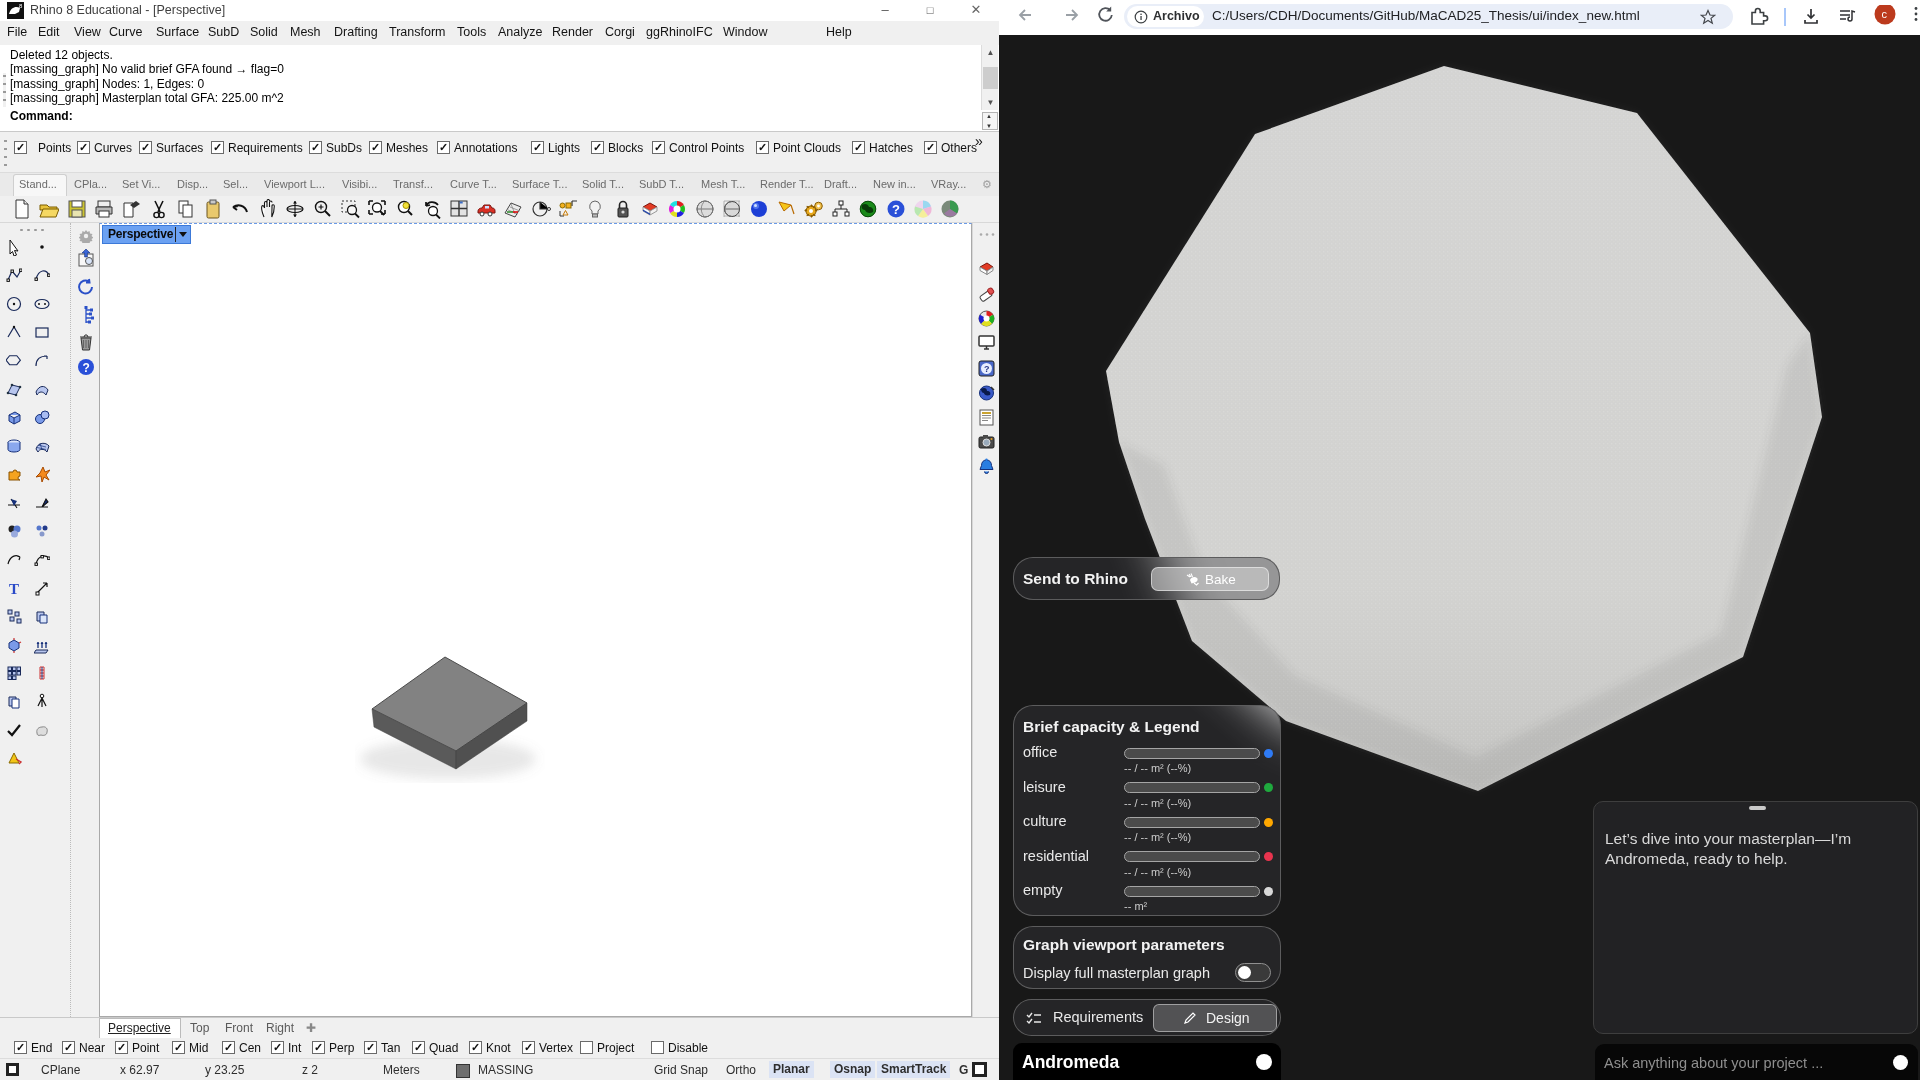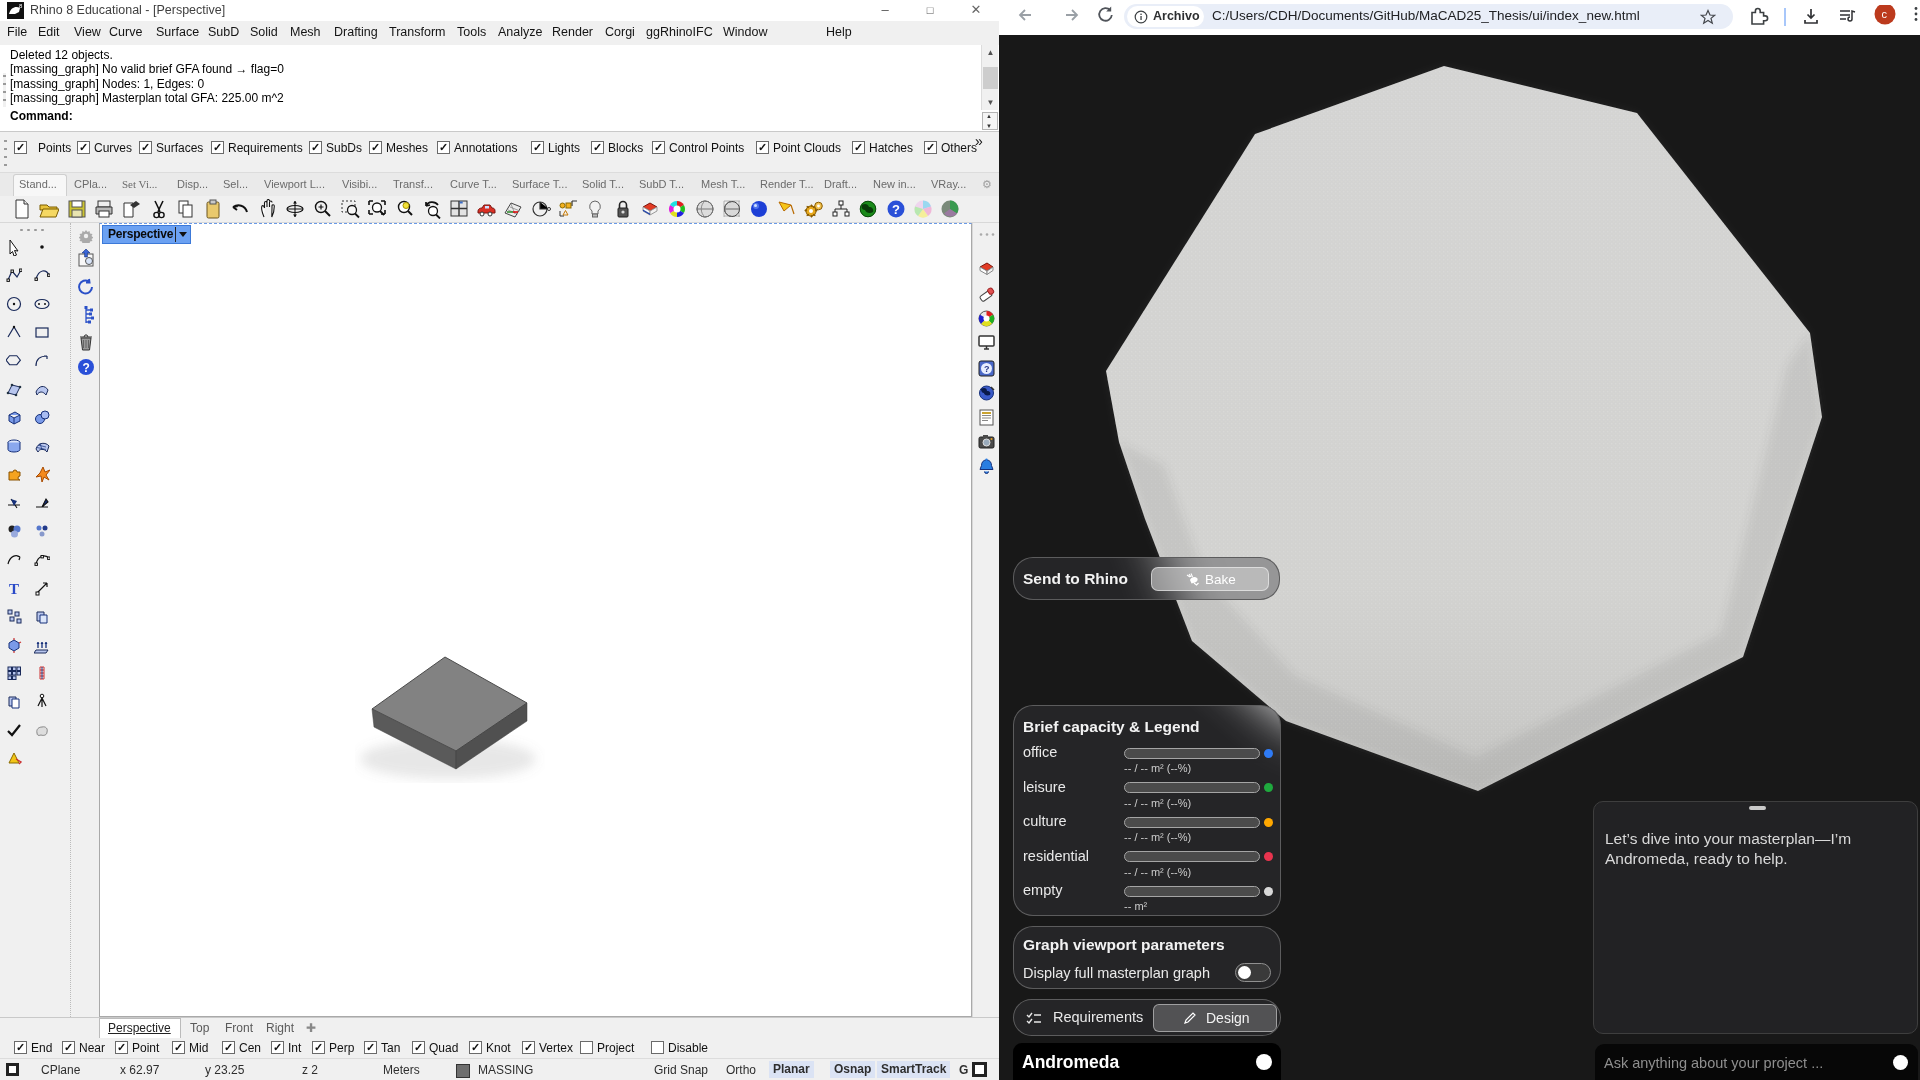--- a/index.html
+++ b/index.html
@@ -136,21 +136,21 @@
         <div class="cb on" style="left: 852px; top: 9px;"></div>
         <div class="cblab" style="left: 869px; top: 9px;">Hatches</div>
         <div class="cb on" style="left: 924px; top: 9px;"></div>
         <div class="cblab" style="left: 941px; top: 9px;">Others</div>
         <div class="cblab" style="left: 975px; top: 1px; font-size: 14px;">»</div>
       </div>
   <div id="tabrow">
         <div style="position: absolute; left: 13px; top: 1px; width: 54px; height: 22px; background: rgb(247, 247, 247); border-top: 1px solid rgb(207, 207, 207); border-right: 1px solid rgb(207, 207, 207); border-left: 1px solid rgb(207, 207, 207); border-image: initial; border-bottom: none; border-radius: 3px 3px 0px 0px;"></div>
         <span style="left: 19px;">Stand...</span>
         <span style="left: 74px;">CPla...</span>
-        <span style="left: 122px; font-family: Liberation Serif, serif;">Set Vi...</span>
+        <span style="left: 122px;">Set Vi...</span>
         <span style="left: 177px;">Disp...</span>
         <span style="left: 223px;">Sel...</span>
         <span style="left: 264px;">Viewport L...</span>
         <span style="left: 342px;">Visibi...</span>
         <span style="left: 393px;">Transf...</span>
         <span style="left: 450px;">Curve T...</span>
         <span style="left: 512px;">Surface T...</span>
         <span style="left: 582px;">Solid T...</span>
         <span style="left: 639px;">SubD T...</span>
         <span style="left: 701px;">Mesh T...</span>

